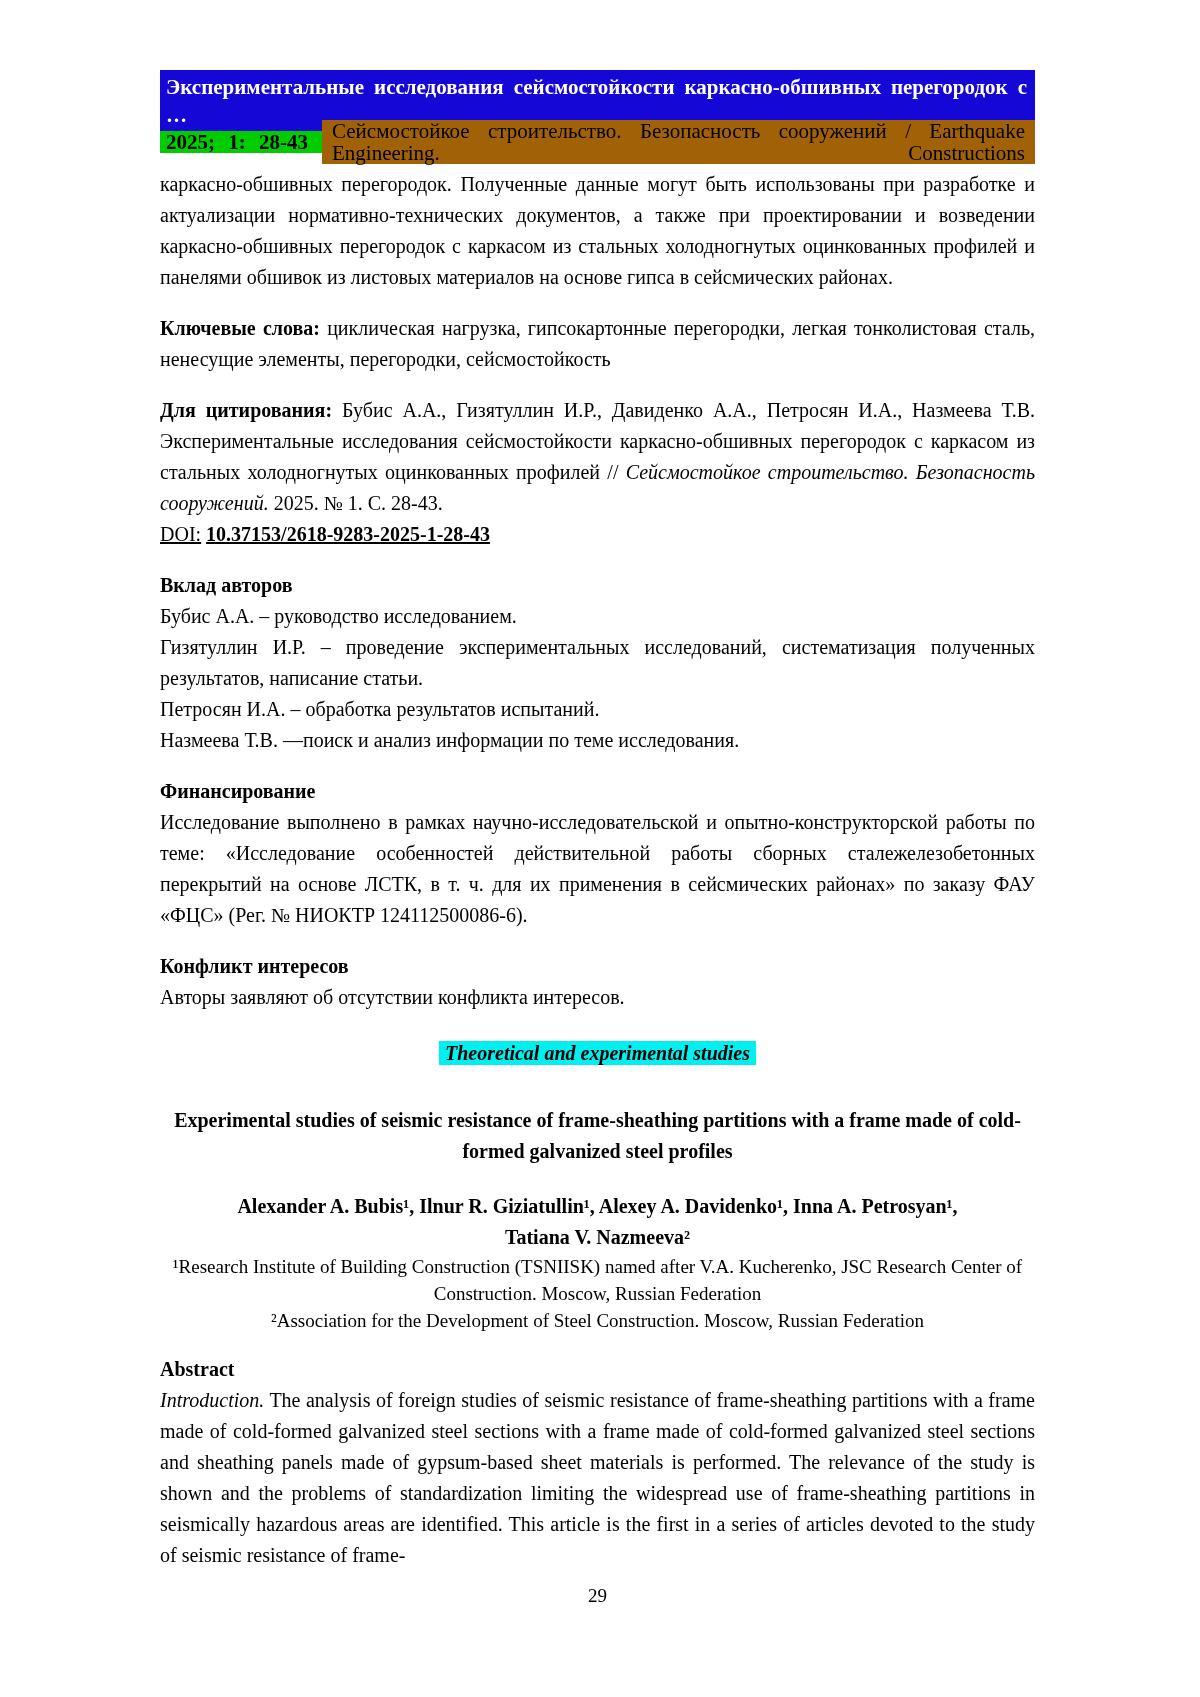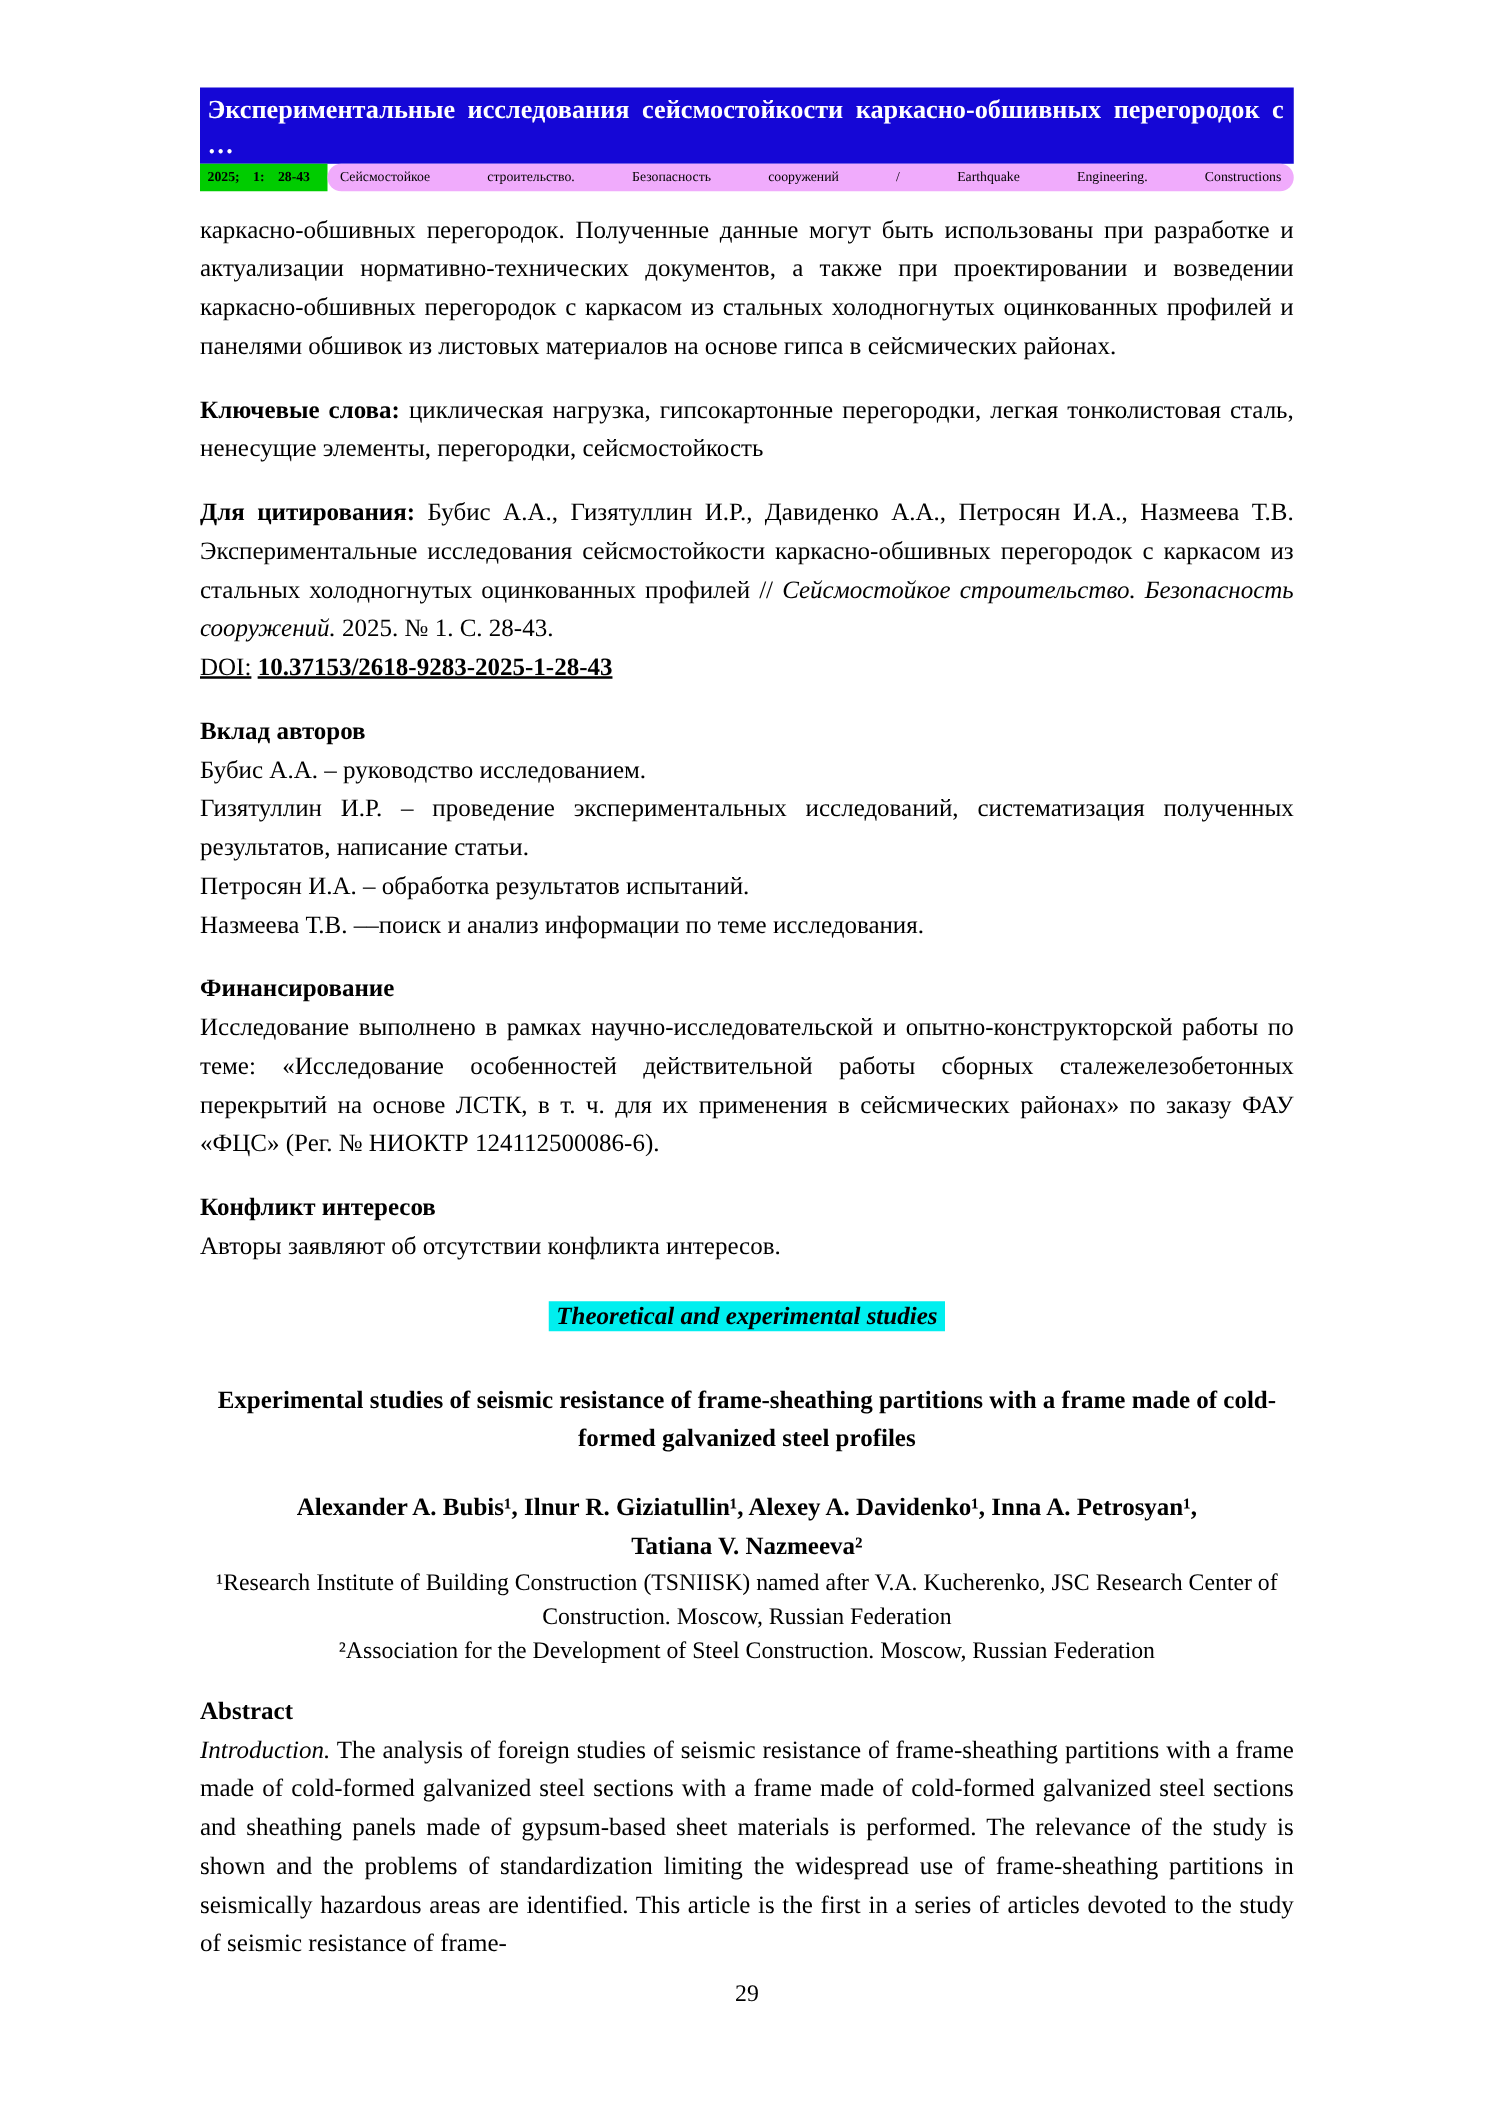--- a/index.html
+++ b/index.html
@@ -21,38 +21,37 @@
   .banner {
     background: #1507D6;
     color: #ffffff;
     font-weight: bold;
     font-size: 21px;
     line-height: 28px;
     padding: 3px 8px 2px 6px;
   }
   .banner-line1 { text-align: justify; text-align-last: justify; }
   .banner-line2 { text-align: justify; text-align-last: justify; }
-  .banner-row3 { display: flex; height: 22px; font-size: 11px; }
+  .banner-row3 { display: flex; height: 22px; font-size: 21px; align-items: center; }
   .issue-badge {
     background: #00CC00;
     font-weight: bold;
     padding: 0 14px 0 6px;
     line-height: 22px;
     white-space: nowrap;
     word-spacing: 8px;
   }
   .journal-name {
-    background: #f0abfc;
+    background: #a16207;
     flex: 1;
     display: block;
     line-height: 22px;
     padding: 0 10px;
     text-align: justify;
     text-align-last: justify;
-    border-radius: 11px;
   }
   
   .para {
     font-size: 20px;
     line-height: 31px;
     text-align: justify;
   }
   .mt { margin-top: 20px; }
   .mt-first { margin-top: 16px; }
   .b { font-weight: bold; }

